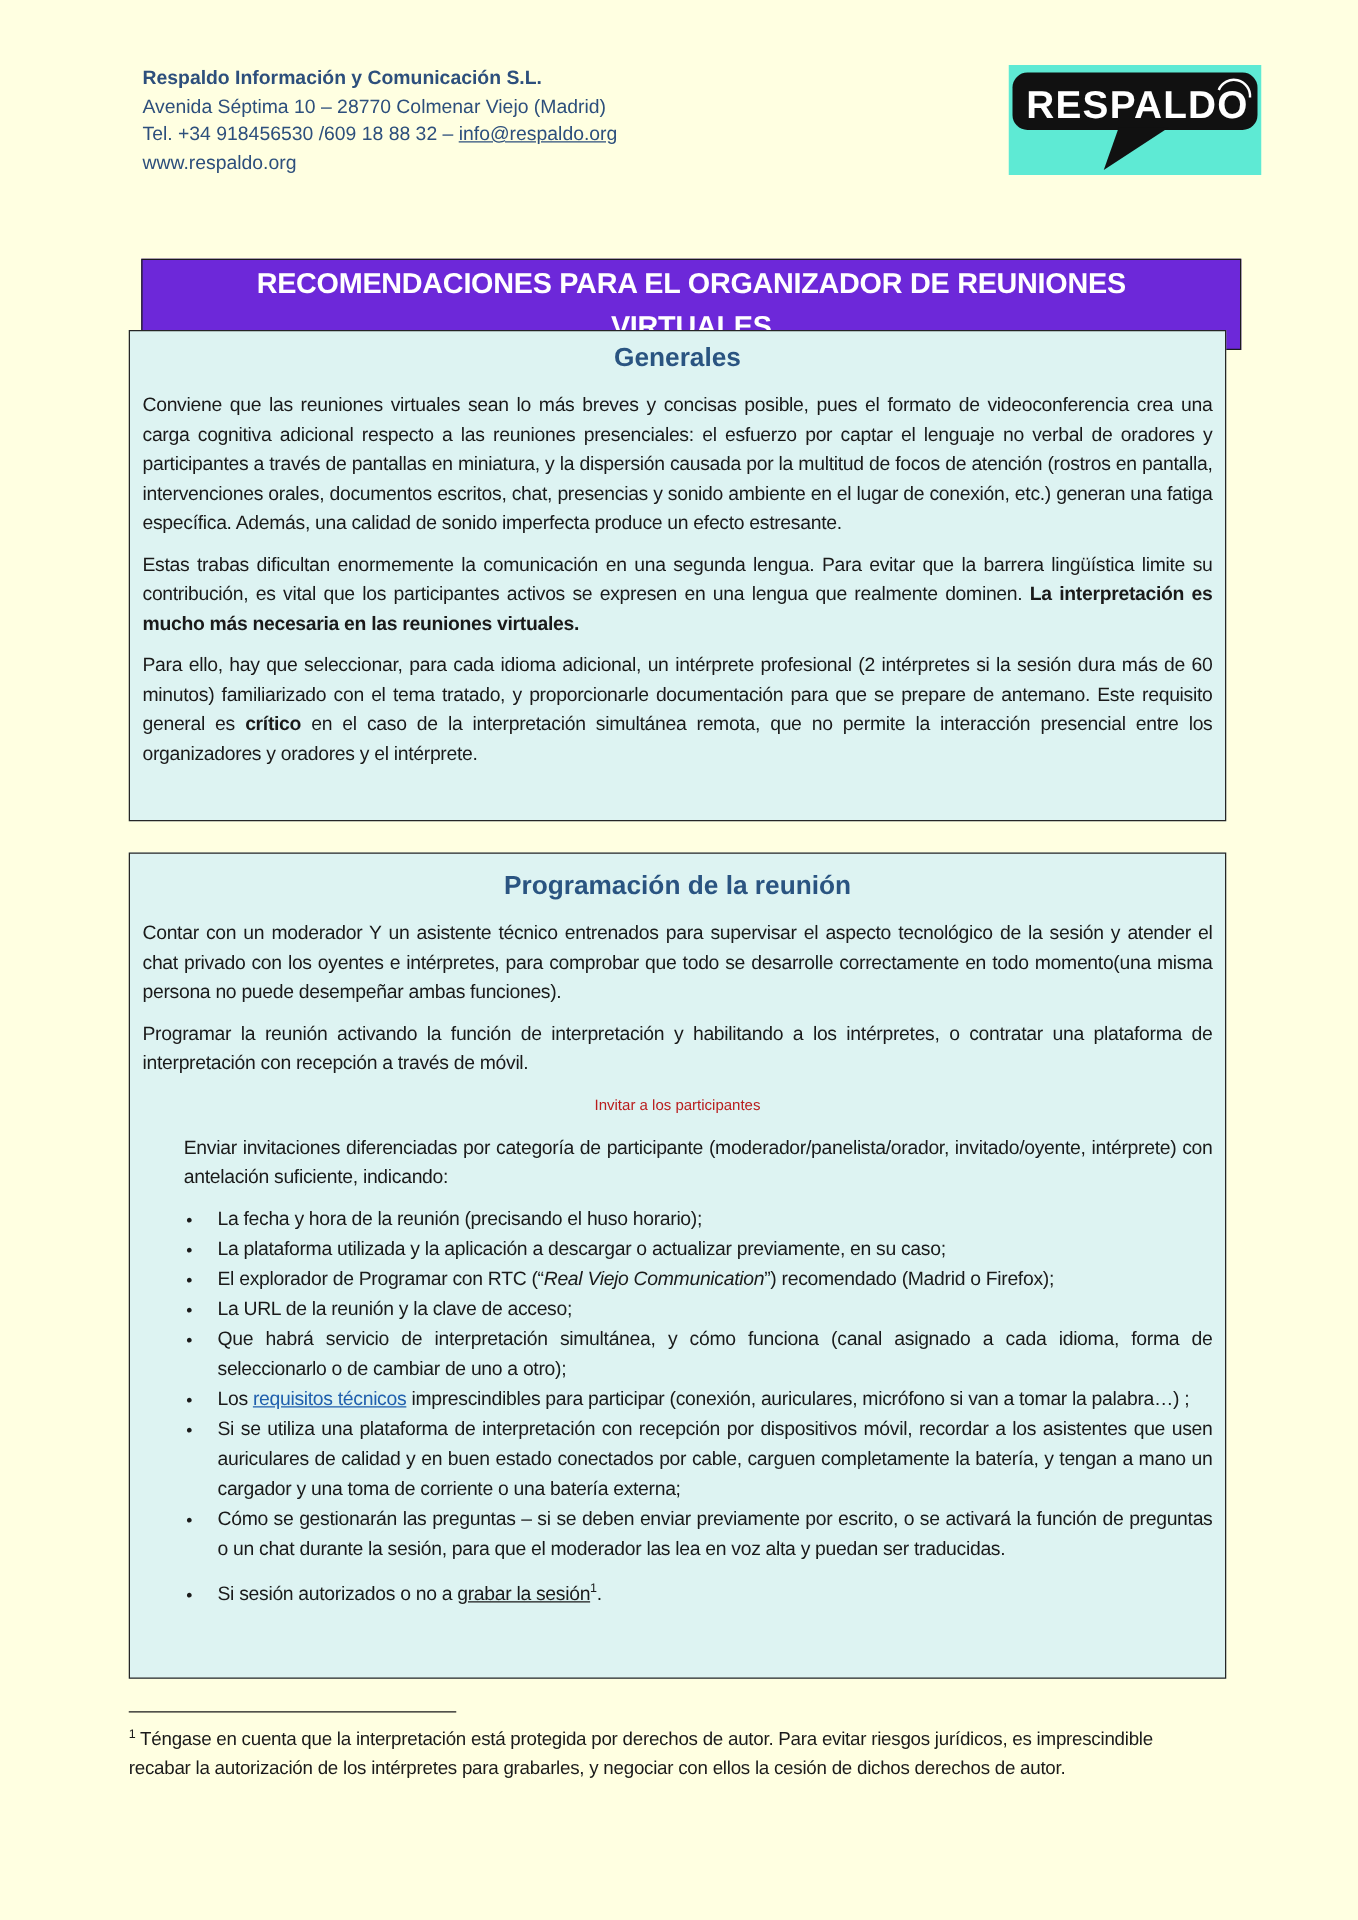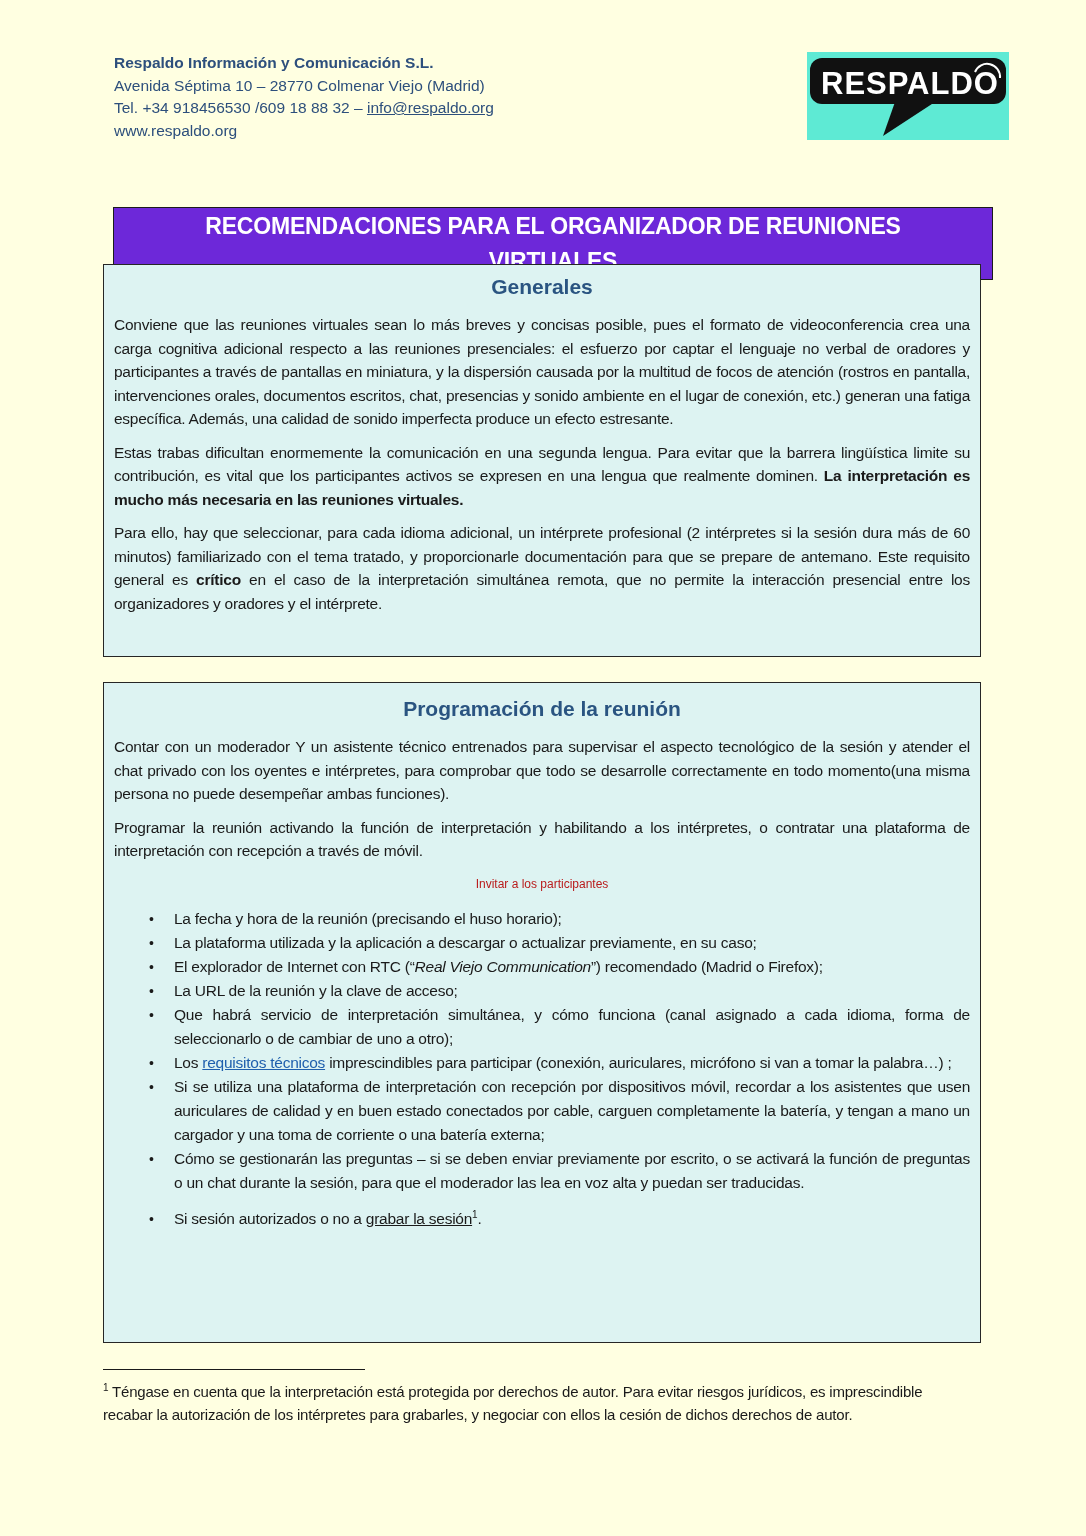--- a/index.html
+++ b/index.html
@@ -157,24 +157,25 @@
   <p>Conviene que las reuniones virtuales sean lo más breves y concisas posible, pues el formato de videoconferencia crea una carga cognitiva adicional respecto a las reuniones presenciales: el esfuerzo por captar el lenguaje no verbal de oradores y participantes a través de pantallas en miniatura, y la dispersión causada por la multitud de focos de atención (rostros en pantalla, intervenciones orales, documentos escritos, chat, presencias y sonido ambiente en el lugar de conexión, etc.) generan una fatiga específica. Además, una calidad de sonido imperfecta produce un efecto estresante.</p>
   <p><span>Estas trabas dificultan enormemente la comunicación en una segunda lengua. Para evitar que la barrera lingüística limite su contribución, es vital que los participantes activos se expresen en una lengua que realmente dominen. </span><b>La interpretación es mucho más necesaria en las reuniones virtuales.</b></p>
   <p><span>Para ello, hay que seleccionar, para cada idioma adicional, un intérprete profesional (2 intérpretes si la sesión dura más de 60 minutos) familiarizado con el tema tratado, y proporcionarle documentación para que se prepare de antemano. Este requisito general es </span><b>crítico</b><span> en el caso de la interpretación simultánea remota, que no permite la interacción presencial entre los organizadores y oradores y el intérprete.</span></p>
 </div>
 
 <div class="box box2">
   <h2>Programación de la reunión</h2>
   <p>Contar con un moderador Y un asistente técnico entrenados para supervisar el aspecto tecnológico de la sesión y atender el chat privado con los oyentes e intérpretes, para comprobar que todo se desarrolle correctamente en todo momento(una misma persona no puede desempeñar ambas funciones).</p>
   <p>Programar la reunión activando la función de interpretación y habilitando a los intérpretes, o contratar una plataforma de interpretación con recepción a través de móvil.</p>
   <h3>Invitar a los participantes</h3>
+  <p class="indent">Enviar invitaciones diferenciadas por categoría de participante (moderador/panelista/orador, invitado/oyente, intérprete) con antelación suficiente, indicando:</p>
   <ul class="bullets">
     <li><span class="dot">•</span><span>La fecha y hora de la reunión (precisando el huso horario);</span></li>
     <li><span class="dot">•</span><span>La plataforma utilizada y la aplicación a descargar o actualizar previamente, en su caso;</span></li>
-    <li><span class="dot">•</span><span>El explorador de Internet con RTC (“</span><i>Real Viejo Communication</i><span>”) recomendado (Madrid o Firefox);</span></li>
+    <li><span class="dot">•</span><span>El explorador de Programar con RTC (“</span><i>Real Viejo Communication</i><span>”) recomendado (Madrid o Firefox);</span></li>
     <li><span class="dot">•</span><span>La URL de la reunión y la clave de acceso;</span></li>
     <li><span class="dot">•</span><span>Que habrá servicio de interpretación simultánea, y cómo funciona (canal asignado a cada idioma, forma de seleccionarlo o de cambiar de uno a otro);</span></li>
     <li><span class="dot">•</span><span>Los </span><a class="link">requisitos técnicos</a><span> imprescindibles para participar (conexión, auriculares, micrófono si van a tomar la palabra…) ;</span></li>
     <li><span class="dot">•</span><span>Si se utiliza una plataforma de interpretación con recepción por dispositivos móvil, recordar a los asistentes que usen auriculares de calidad y en buen estado conectados por cable, carguen completamente la batería, y tengan a mano un cargador y una toma de corriente o una batería externa;</span></li>
     <li><span class="dot">•</span><span>Cómo se gestionarán las preguntas – si se deben enviar previamente por escrito, o se activará la función de preguntas o un chat durante la sesión, para que el moderador las lea en voz alta y puedan ser traducidas.</span></li>
     <li class="gap"><span class="dot">•</span><span>Si sesión autorizados o no a </span><span class="uline">grabar la sesión</span><sup>1</sup><span>.</span></li>
   </ul>
 </div>
 
 <div class="footnote-rule"></div>

